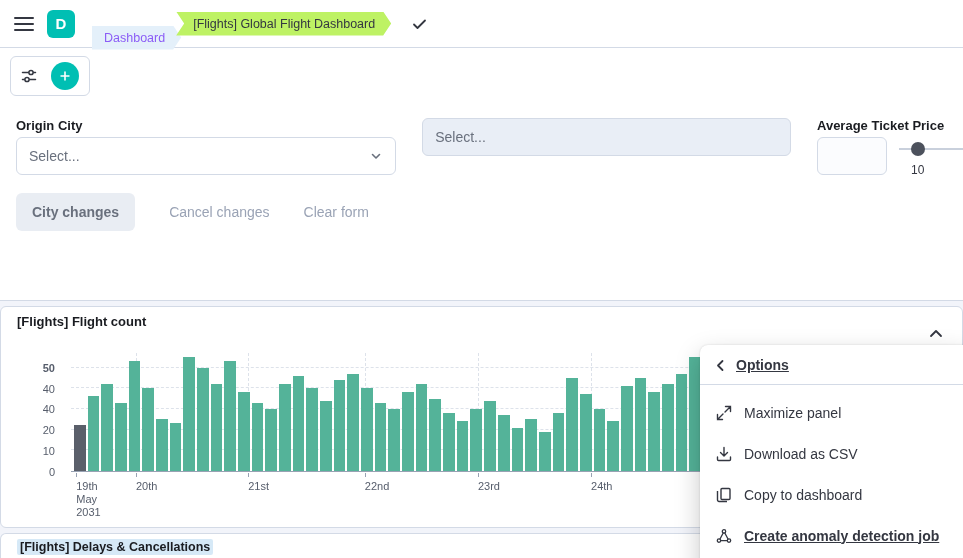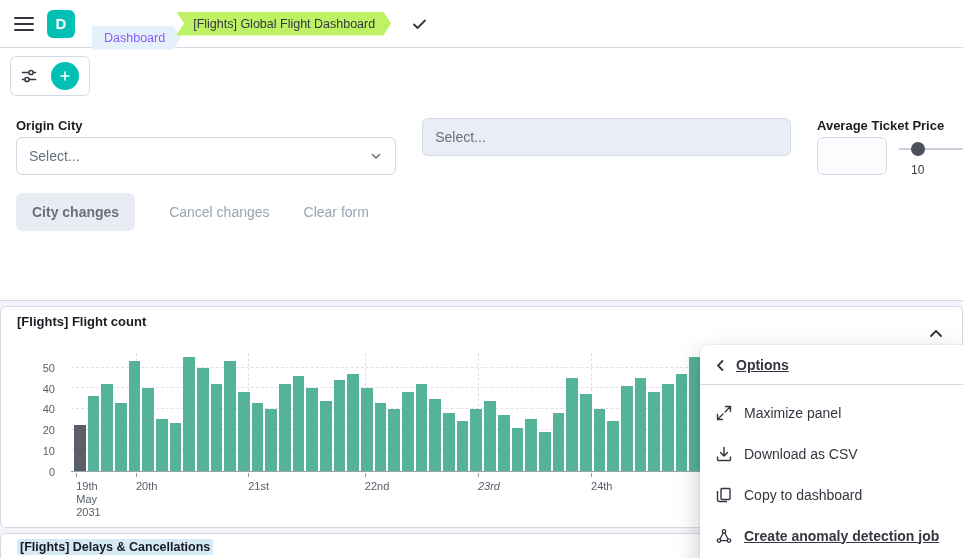--- a/index.html
+++ b/index.html
@@ -183,21 +183,21 @@
       <svg width="16" height="12" viewBox="0 0 16 12" fill="none" stroke="#343741" stroke-width="1.8" stroke-linecap="round" stroke-linejoin="round">
           <path d="M3 9l5-5 5 5"></path>
         </svg>
     </button>
     <div class="y-axis">
         <div class="ytick" style="bottom: 0%;">0</div>
         <div class="ytick" style="bottom: 17.5439%;">10</div>
         <div class="ytick" style="bottom: 35.0877%;">20</div>
         <div class="ytick" style="bottom: 52.6316%;">40</div>
         <div class="ytick" style="bottom: 70.1754%;">40</div>
-        <div class="ytick" style="bottom: 87.7193%;">50</div>
+        <div class="ytick" style="bottom: 87.7193%; font-weight: bold;">50</div>
       </div>
     <div class="chart-plot">
       <div class="hgrid" style="bottom: 17.5439%;"></div>
         <div class="hgrid" style="bottom: 35.0877%;"></div>
         <div class="hgrid" style="bottom: 52.6316%;"></div>
         <div class="hgrid" style="bottom: 70.1754%;"></div>
         <div class="hgrid" style="bottom: 87.7193%;"></div>
         <div class="vgrid" style="left: 7.4%;"></div>
         <div class="vgrid" style="left: 20.2%;"></div>
         <div class="vgrid" style="left: 33.5%;"></div>
@@ -283,21 +283,21 @@
         </div>
         <div class="xtickmark" style="left: 20.2%;"></div>
         <div class="xlabel" style="left: 20.2%;">
           <div>21st</div>
         </div>
         <div class="xtickmark" style="left: 33.5%;"></div>
         <div class="xlabel" style="left: 33.5%;">
           <div>22nd</div>
         </div>
         <div class="xtickmark" style="left: 46.4%;"></div>
-        <div class="xlabel" style="left: 46.4%; font-style: italic;">
+        <div class="xlabel" style="left: 46.4%;">
           <div>23rd</div>
         </div>
         <div class="xtickmark" style="left: 59.3%;"></div>
         <div class="xlabel" style="left: 59.3%;">
           <div>24th</div>
         </div>
       </div>
   </section>
 
   <section class="delays-panel">

